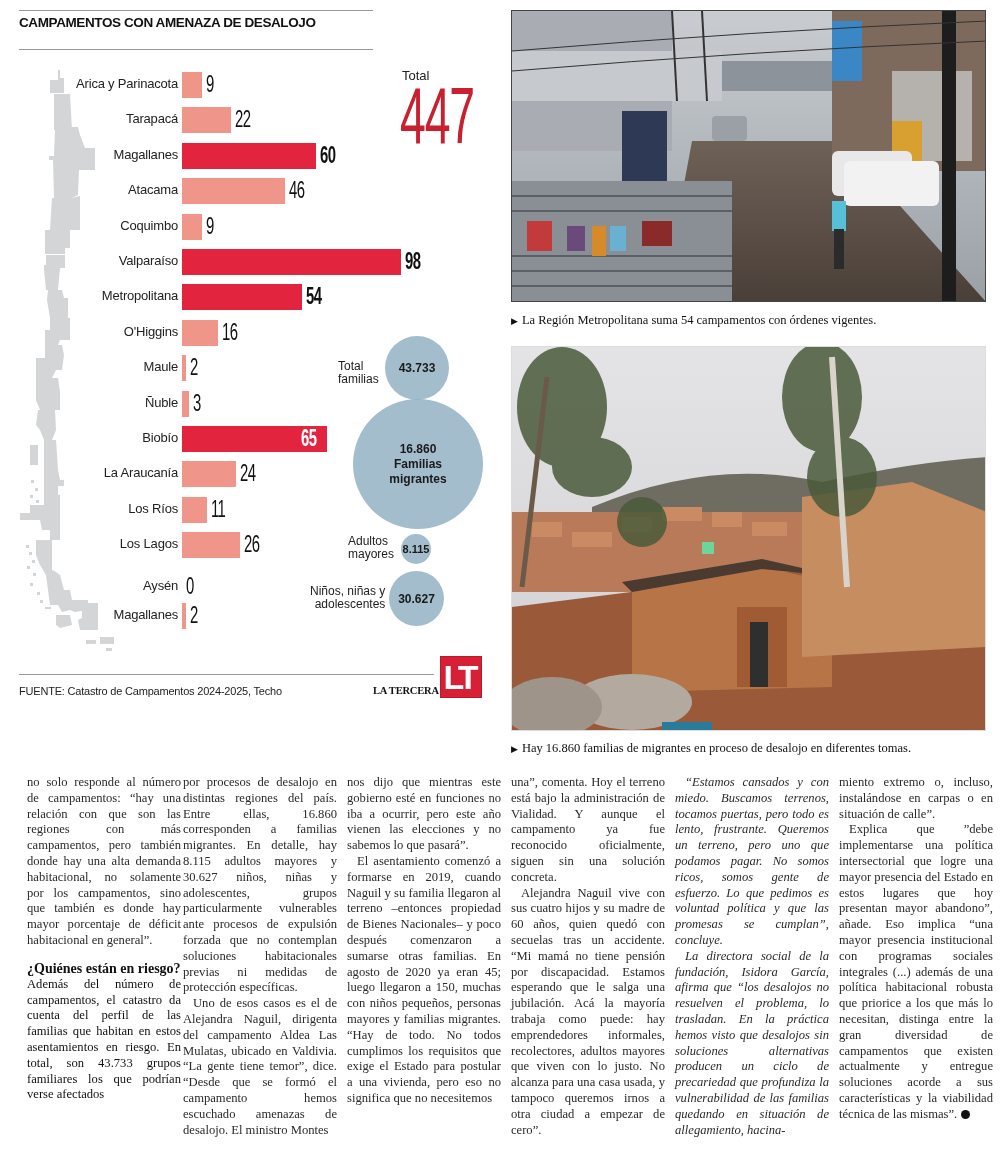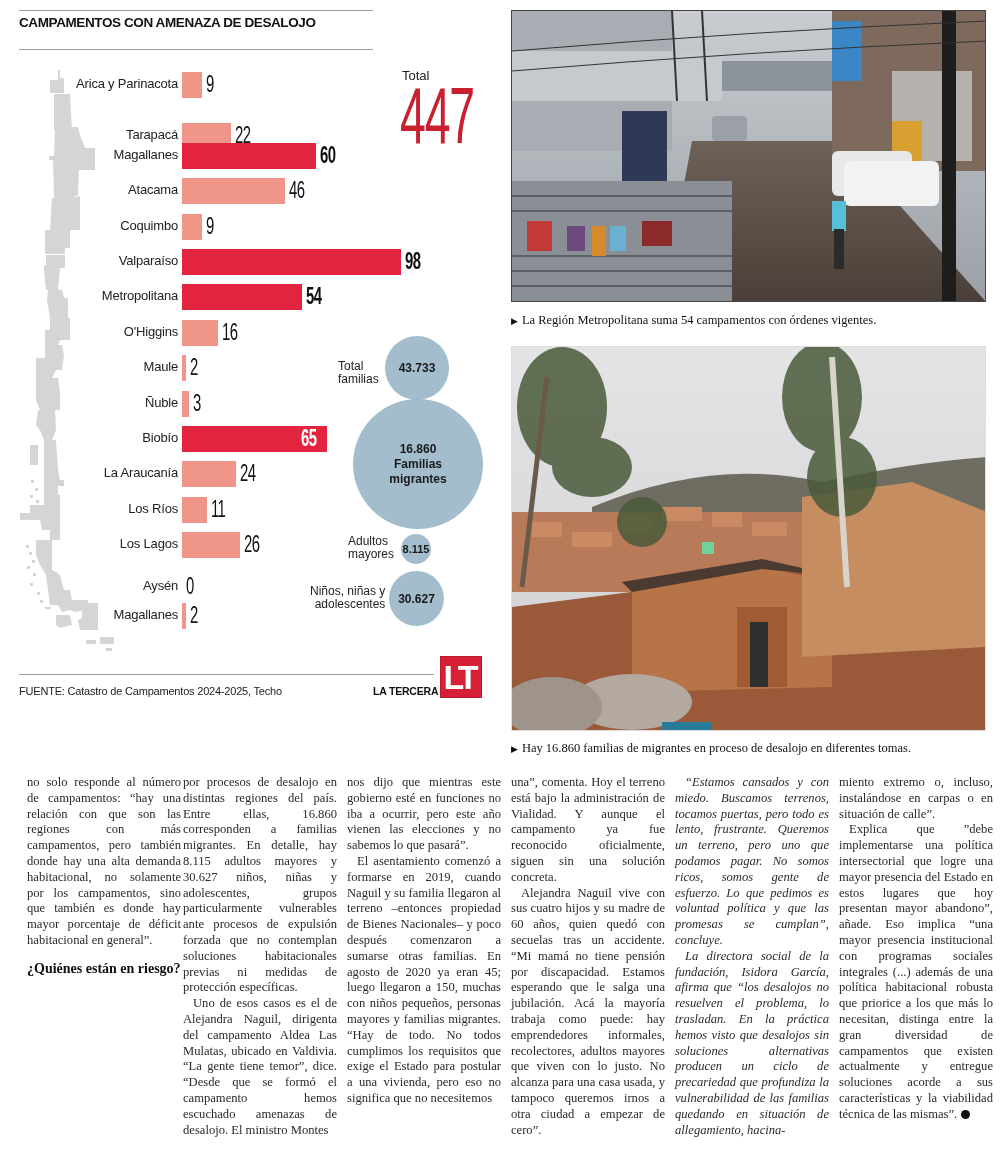--- a/index.html
+++ b/index.html
@@ -22,21 +22,21 @@
   .bar-value.inside { color: #ffffff; font-weight: bold; }
 
   .total-label { position: absolute; left: 402px; top: 68px; font-size: 13px; color: #222; }
   .total-value { position: absolute; left: 400px; top: 76px; font-size: 80px; color: #c8202f; line-height: 1; transform: scaleX(0.58); transform-origin: left top; letter-spacing: -2px; }
 
   .circle { position: absolute; border-radius: 50%; background: rgba(143,174,194,0.82); display: flex; align-items: center; justify-content: center; text-align: center; font-weight: bold; color: #1a1a1a; }
   .circle-label { position: absolute; font-size: 12px; color: #222; line-height: 13px; text-align: left; }
 
   .footer-rule { position: absolute; left: 19px; top: 674px; width: 415px; height: 1px; background: #9a9a9a; }
   .source { position: absolute; left: 19px; top: 685px; font-size: 11px; color: #222; letter-spacing: -0.2px; }
-  .brand { position: absolute; left: 373px; top: 685px; font-size: 10.5px; font-weight: bold; color: #111; letter-spacing: -0.2px; }
+  .brand { position: absolute; left: 373px; top: 685px; font-size: 10.5px; font-weight: bold; color: #111; letter-spacing: -0.2px; font-family: Liberation Serif, serif; }
   .logo { position: absolute; left: 440px; top: 656px; width: 42px; height: 42px; background: #d71f35; color: #fff; font-size: 34px; font-weight: bold; display: flex; align-items: center; justify-content: center; letter-spacing: -4px; padding-right: 4px; border: 1px solid #b81a2d; }
 
   
   .photo { position: absolute; overflow: hidden; border: 1px solid #444; }
   .photo-1 { left: 511px; top: 10px; width: 475px; height: 292px; }
   .photo-2 { left: 511px; top: 346px; width: 475px; height: 385px; border-color: #ddd; }
   .caption { position: absolute; left: 511px; font-family: "Liberation Serif", serif; font-size: 12.5px; color: #111; }
   .caption .tri { font-size: 9px; margin-right: 4px; }
 
   
@@ -94,21 +94,21 @@
         <rect x="45" y="607" width="6" height="2"></rect>
     </g>
   </svg>
 
   <div id="bars">
       <div class="bar-row" style="top: 72px;">
         <div class="bar-label">Arica y Parinacota</div>
         <div class="bar light" style="width: 20.07px;"></div>
         <div class="bar-value" style="left: 206.07px;">9</div>
       </div>
-      <div class="bar-row" style="top: 123px;">
+      <div class="bar-row" style="top: 107px;">
         <div class="bar-label">Tarapacá</div>
         <div class="bar light" style="width: 49.06px;"></div>
         <div class="bar-value" style="left: 235.06px;">22</div>
       </div>
       <div class="bar-row" style="top: 142.8px;">
         <div class="bar-label">Magallanes</div>
         <div class="bar dark" style="width: 133.8px;"></div>
         <div class="bar-value bold" style="left: 319.8px;">60</div>
       </div>
       <div class="bar-row" style="top: 178.2px;">
@@ -308,20 +308,21 @@
     <line x1="320" y1="10" x2="335" y2="240" stroke="#d8d4cc" stroke-width="6"></line>
   </svg>
 </div>
 <div class="caption" style="top:741px;">
   <span class="tri">▶</span><span>Hay 16.860 familias de migrantes en proceso de desalojo en diferentes tomas.</span>
 </div>
 
 <div class="col" style="left:27px;">
   <p>no solo responde al número de campamentos: “hay una relación con que son las regiones con más campamentos, pero también donde hay una alta demanda habitacional, no solamente por los campamentos, sino que también es donde hay mayor porcentaje de déficit habitacional en general”.</p>
   <div class="subhead">¿Quiénes están en riesgo?</div>
+  <p class="lead">Además del número de campamentos, el catastro da cuenta del perfil de las familias que habitan en estos asentamientos en riesgo. En total, son 43.733 grupos familiares los que podrían verse afectados</p>
 </div>
 
 <div class="col" style="left:183px;">
   <p>por procesos de desalojo en distintas regiones del país. Entre ellas, 16.860 corresponden a familias migrantes. En detalle, hay 8.115 adultos mayores y 30.627 niños, niñas y adolescentes, grupos particularmente vulnerables ante procesos de expulsión forzada que no contemplan soluciones habitacionales previas ni medidas de protección específicas.</p>
   <p class="indent">Uno de esos casos es el de Alejandra Naguil, dirigenta del campamento Aldea Las Mulatas, ubicado en Valdivia. “La gente tiene temor”, dice. “Desde que se formó el campamento hemos escuchado amenazas de desalojo. El ministro Montes</p>
 </div>
 
 <div class="col" style="left:347px;">
   <p>nos dijo que mientras este gobierno esté en funciones no iba a ocurrir, pero este año vienen las elecciones y no sabemos lo que pasará”.</p>
   <p class="indent">El asentamiento comenzó a formarse en 2019, cuando Naguil y su familia llegaron al terreno –entonces propiedad de Bienes Nacionales– y poco después comenzaron a sumarse otras familias. En agosto de 2020 ya eran 45; luego llegaron a 150, muchas con niños pequeños, personas mayores y familias migrantes. “Hay de todo. No todos cumplimos los requisitos que exige el Estado para postular a una vivienda, pero eso no significa que no necesitemos</p>

